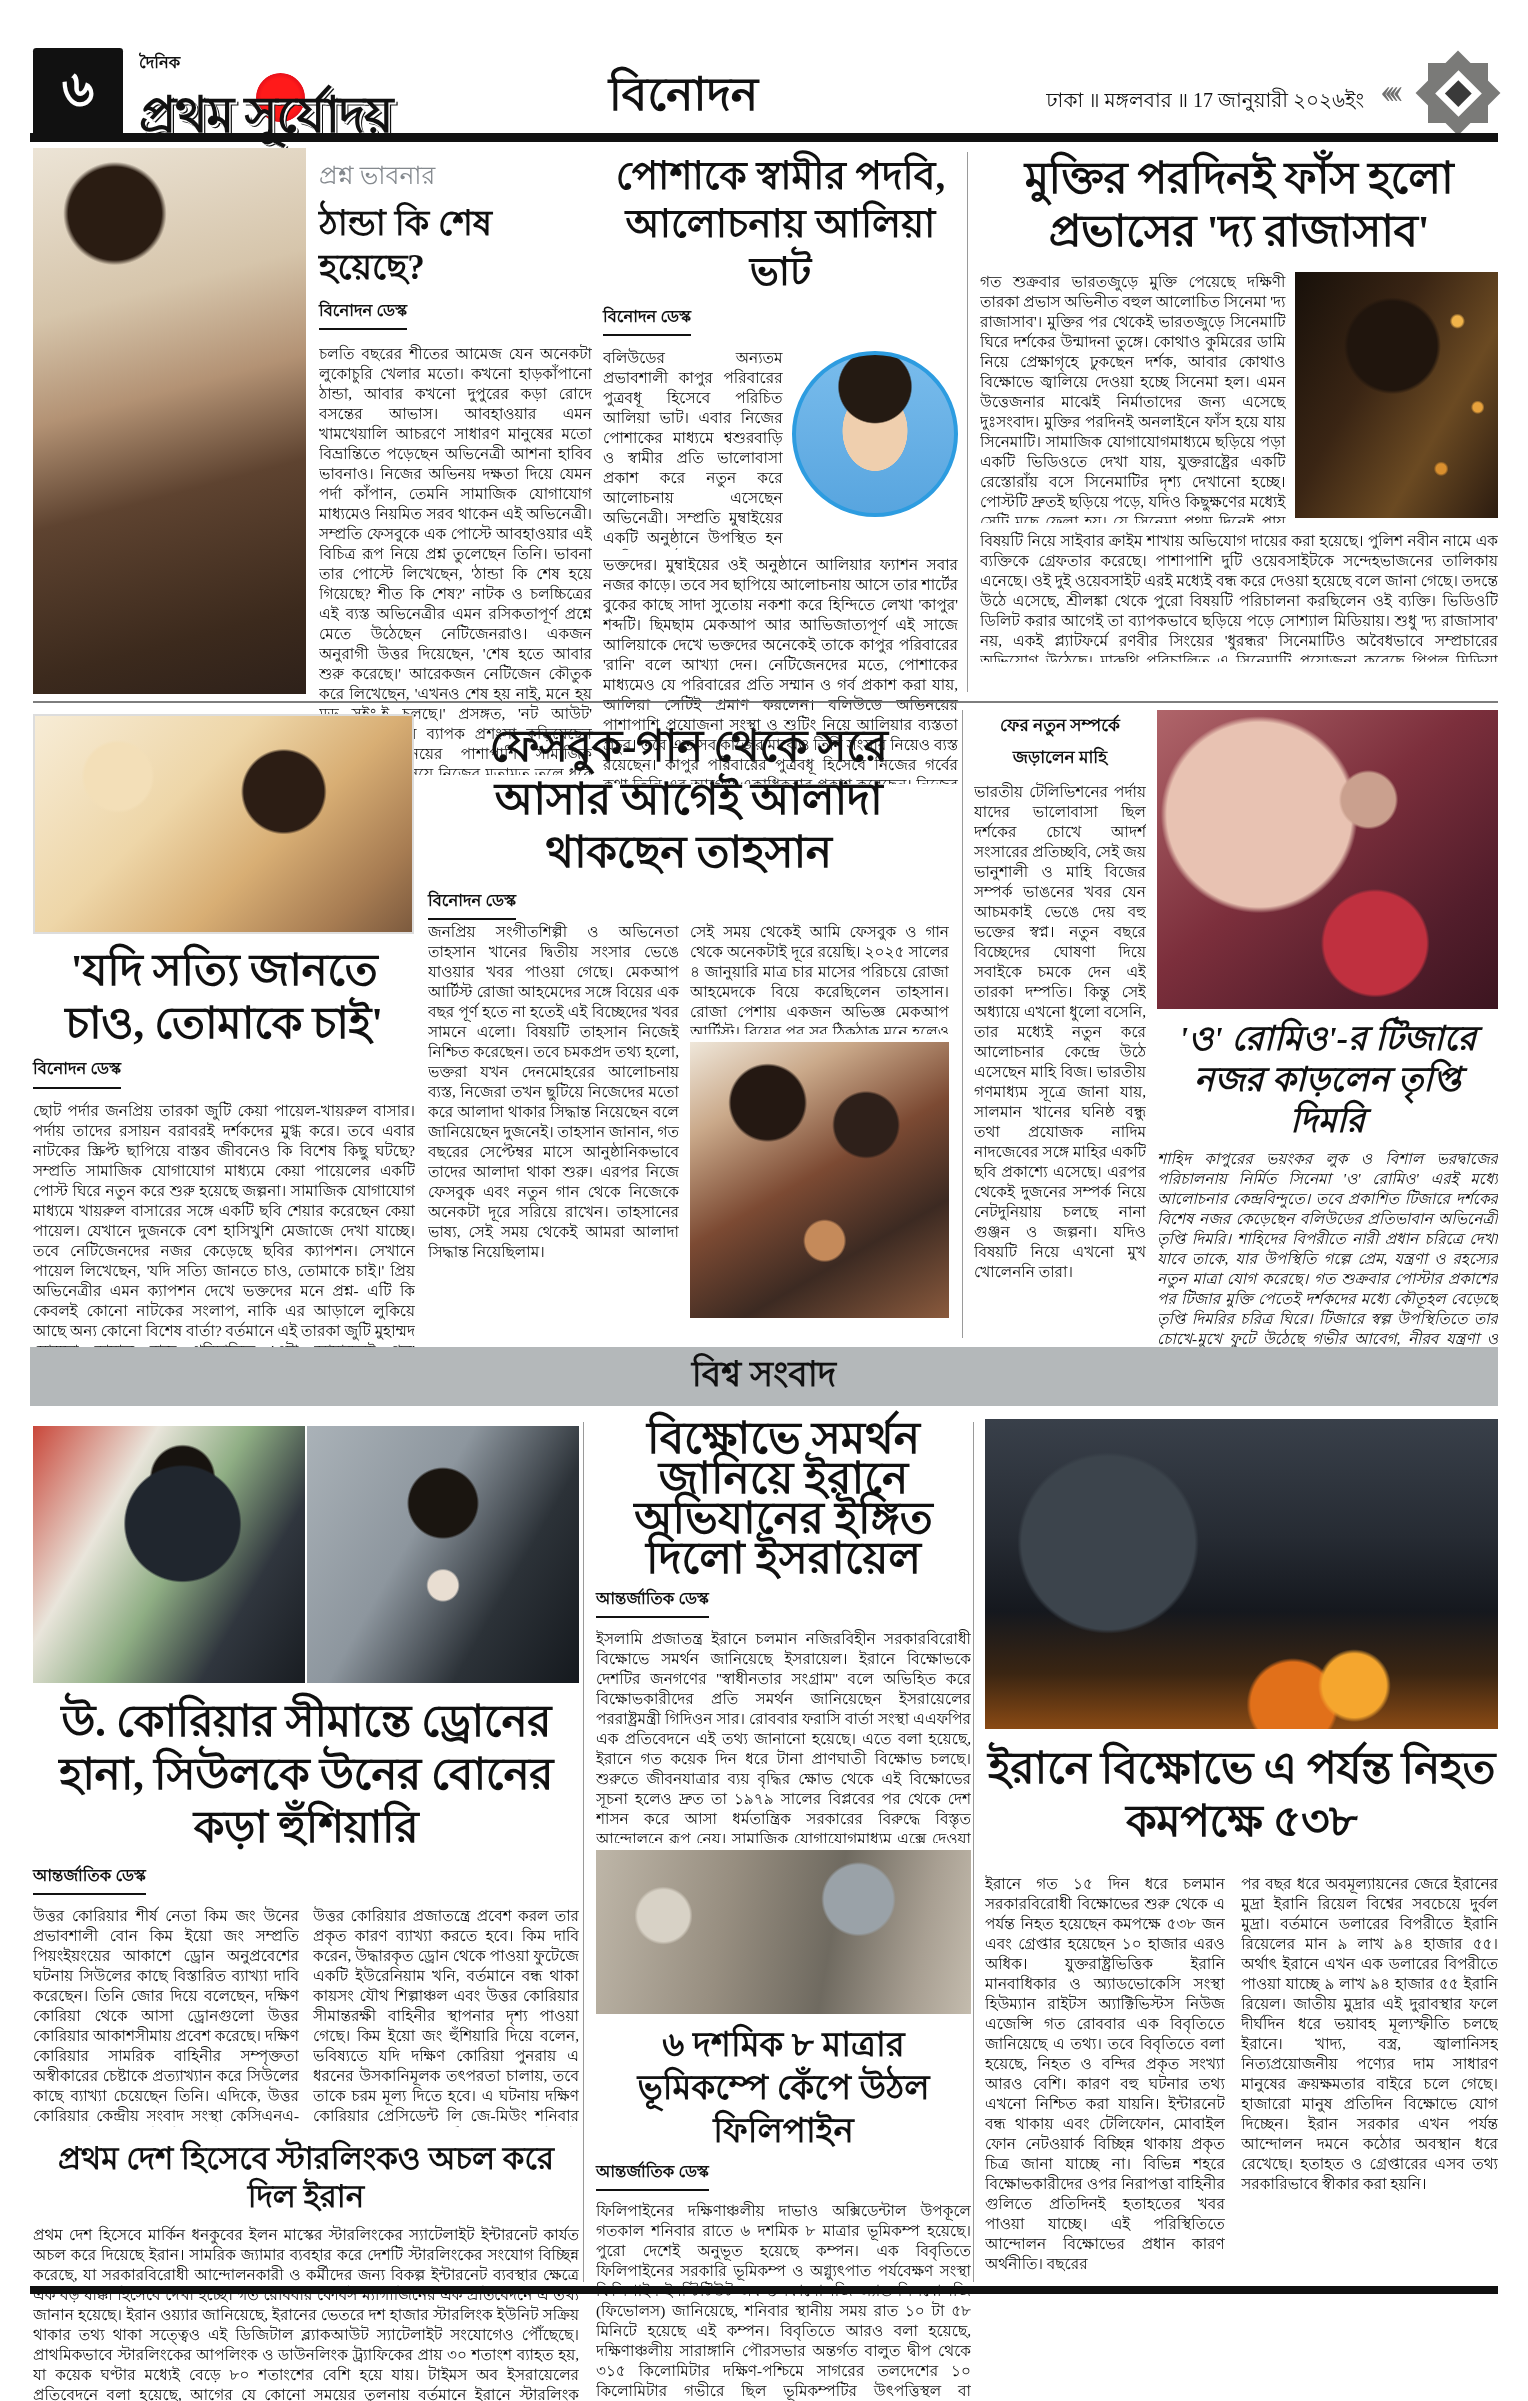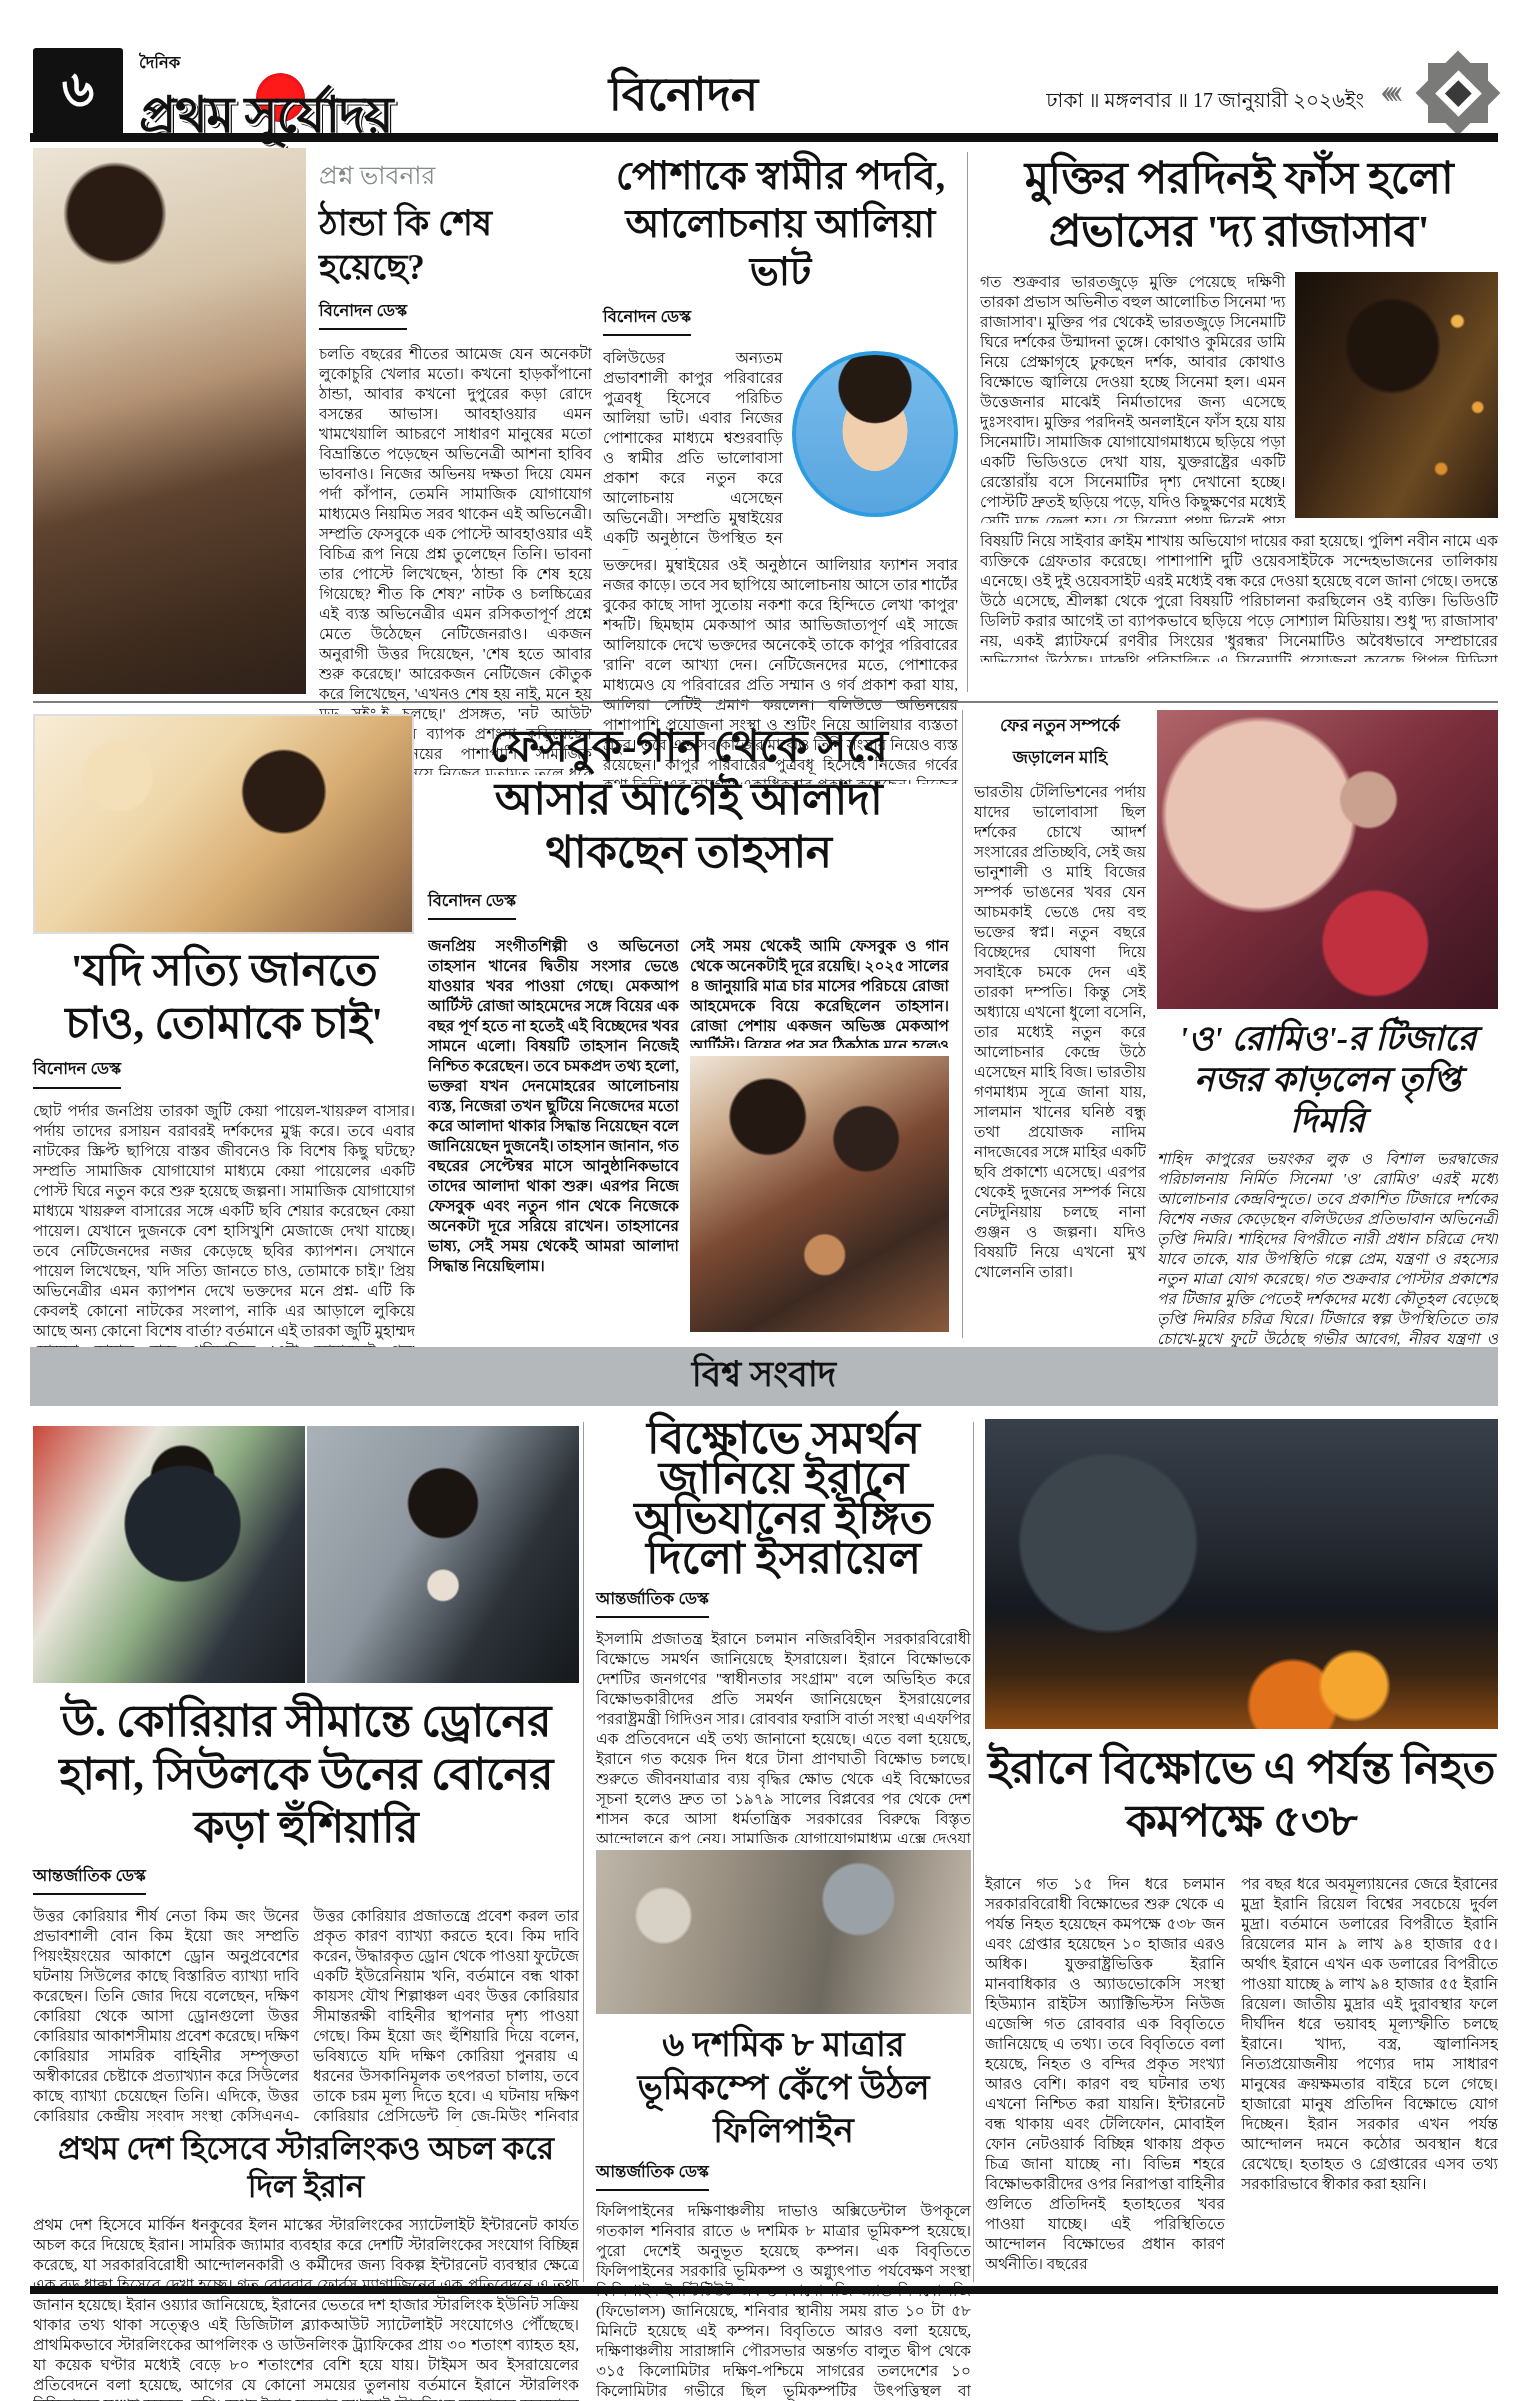--- a/index.html
+++ b/index.html
@@ -100,21 +100,21 @@
         radial-gradient(circle at 66% 35%,#2c1d14 0 14%,rgba(0,0,0,0) 15%),
         linear-gradient(135deg,#f7ecd6 0%,#eed6a8 38%,#d8ae74 62%,#a77c52 85%,#7c5a3e 100%);"></div>
     <div class="h-xl ctr" style="margin-top:9.8px;">'যদি সত্যি জানতে চাও, তোমাকে চাই'</div>
     <div class="byline" style="margin-top:6.5px;">বিনোদন ডেস্ক</div>
     <div class="body" style="margin-top:12px;height:257px;overflow:hidden;">ছোট পর্দার জনপ্রিয় তারকা জুটি কেয়া পায়েল-খায়রুল বাসার। পর্দায় তাদের রসায়ন বরাবরই দর্শকদের মুগ্ধ করে। তবে এবার নাটকের স্ক্রিপ্ট ছাপিয়ে বাস্তব জীবনেও কি বিশেষ কিছু ঘটছে? সম্প্রতি সামাজিক যোগাযোগ মাধ্যমে কেয়া পায়েলের একটি পোস্ট ঘিরে নতুন করে শুরু হয়েছে জল্পনা। সামাজিক যোগাযোগ মাধ্যমে খায়রুল বাসারের সঙ্গে একটি ছবি শেয়ার করেছেন কেয়া পায়েল। যেখানে দুজনকে বেশ হাসিখুশি মেজাজে দেখা যাচ্ছে। তবে নেটিজেনদের নজর কেড়েছে ছবির ক্যাপশন। সেখানে পায়েল লিখেছেন, 'যদি সত্যি জানতে চাও, তোমাকে চাই।' প্রিয় অভিনেত্রীর এমন ক্যাপশন দেখে ভক্তদের মনে প্রশ্ন- এটি কি কেবলই কোনো নাটকের সংলাপ, নাকি এর আড়ালে লুকিয়ে আছে অন্য কোনো বিশেষ বার্তা? বর্তমানে এই তারকা জুটি মুহাম্মদ মোস্তফা কামাল রাজ পরিচালিত 'এটা আমাদেরই গল্প' শিরোনামের একটি ধারাবাহিক নাটকে অভিনয় করছেন। প্রসঙ্গত, পারিবারিক আবেগ এবং সম্পর্কের টানাপোড়েন নিয়ে নির্মিত এই নাটকটি জনপ্রিয় পাকিস্তানি সিরিজ 'কাভি মে কাভি তুম'-এর ছায়া অবলম্বনে তৈরি করা হয়েছে। নাটকটির গল্প এবং এই দুই তারকার সহজ-সাবলীল রসায়ন দর্শকমহলে বেশ প্রশংসিত হচ্ছে।</div>
   </div>
 
   <div class="abs" style="left:428px;top:720px;width:521px;">
     <div class="h-xl ctr">ফেসবুক-গান থেকে সরে আসার আগেই আলাদা থাকছেন তাহসান</div>
     <div class="byline" style="margin-top:8.7px;">বিনোদন ডেস্ক</div>
-    <div style="display:flex;margin-top:16px;font-weight:bold;">
+    <div style="display:flex;margin-top:2px;">
       <div class="body" style="width:251px;height:398px;overflow:hidden;">জনপ্রিয় সংগীতশিল্পী ও অভিনেতা তাহসান খানের দ্বিতীয় সংসার ভেঙে যাওয়ার খবর পাওয়া গেছে। মেকআপ আর্টিস্ট রোজা আহমেদের সঙ্গে বিয়ের এক বছর পূর্ণ হতে না হতেই এই বিচ্ছেদের খবর সামনে এলো। বিষয়টি তাহসান নিজেই নিশ্চিত করেছেন। তবে চমকপ্রদ তথ্য হলো, ভক্তরা যখন দেনমোহরের আলোচনায় ব্যস্ত, নিজেরা তখন ছুটিয়ে নিজেদের মতো করে আলাদা থাকার সিদ্ধান্ত নিয়েছেন বলে জানিয়েছেন দুজনেই। তাহসান জানান, গত বছরের সেপ্টেম্বর মাসে আনুষ্ঠানিকভাবে তাদের আলাদা থাকা শুরু। এরপর নিজে ফেসবুক এবং নতুন গান থেকে নিজেকে অনেকটা দূরে সরিয়ে রাখেন। তাহসানের ভাষ্য, সেই সময় থেকেই আমরা আলাদা সিদ্ধান্ত নিয়েছিলাম।</div>
       <div style="width:259px;margin-left:11px;">
         <div class="body" style="height:112px;overflow:hidden;">সেই সময় থেকেই আমি ফেসবুক ও গান থেকে অনেকটাই দূরে রয়েছি। ২০২৫ সালের ৪ জানুয়ারি মাত্র চার মাসের পরিচয়ে রোজা আহমেদকে বিয়ে করেছিলেন তাহসান। রোজা পেশায় একজন অভিজ্ঞ মেকআপ আর্টিস্ট। বিয়ের পর সব ঠিকঠাক মনে হলেও কয়েক মাসের মাথায় তাদের মধ্যে দূরত্ব তৈরি হয়। তাহসান জানান, তারা আসলে গত</div>
         <div class="photo" style="width:259px;height:276px;margin-top:7.6px;background:
             radial-gradient(circle at 30% 22%,#241812 0 13%,rgba(0,0,0,0) 14%),
             radial-gradient(circle at 68% 30%,#2e201a 0 12%,rgba(0,0,0,0) 13%),
             radial-gradient(circle at 52% 72%,#c58a5a 0 8%,rgba(0,0,0,0) 9%),
             linear-gradient(150deg,#efe7da 0%,#caa98a 22%,#7c4a33 48%,#3c2a22 72%,#8a5a3d 100%);"></div>
       </div>
     </div>
@@ -157,21 +157,21 @@
           radial-gradient(circle at 50% 62%,#e9ded2 0 7%,rgba(0,0,0,0) 8%),
           linear-gradient(120deg,#aab2b8 0%,#8d969e 40%,#2c3238 70%,#15191e 100%);"></div>
     </div>
     <div class="h-xl ctr" style="margin-top:12px;">উ. কোরিয়ার সীমান্তে ড্রোনের হানা, সিউলকে উনের বোনের কড়া হুঁশিয়ারি</div>
     <div class="byline" style="margin-top:8.7px;">আন্তর্জাতিক ডেস্ক</div>
     <div style="display:flex;margin-top:11px;">
       <div class="body" style="width:266px;height:221px;overflow:hidden;">উত্তর কোরিয়ার শীর্ষ নেতা কিম জং উনের প্রভাবশালী বোন কিম ইয়ো জং সম্প্রতি পিয়ংইয়ংয়ের আকাশে ড্রোন অনুপ্রবেশের ঘটনায় সিউলের কাছে বিস্তারিত ব্যাখ্যা দাবি করেছেন। তিনি জোর দিয়ে বলেছেন, দক্ষিণ কোরিয়া থেকে আসা ড্রোনগুলো উত্তর কোরিয়ার আকাশসীমায় প্রবেশ করেছে। দক্ষিণ কোরিয়ার সামরিক বাহিনীর সম্পৃক্ততা অস্বীকারের চেষ্টাকে প্রত্যাখ্যান করে সিউলের কাছে ব্যাখ্যা চেয়েছেন তিনি। এদিকে, উত্তর কোরিয়ার কেন্দ্রীয় সংবাদ সংস্থা কেসিএনএ-তে প্রকাশিত এক বিবৃতিতে কিম ইয়ো জং বলেন, উত্তর কোরিয়ার সামরিক বাহিনী আত্মরক্ষার জন্য যেকোনো ব্যবস্থা নেওয়ার সিদ্ধান্ত নিয়েছে। তবে কেবল অস্বীকার করলেই চলবে না, দক্ষিণ সীমান্ত অতিক্রম করে কীভাবে একটি ড্রোন</div>
       <div class="body" style="width:266px;height:221px;overflow:hidden;margin-left:14px;">উত্তর কোরিয়ার প্রজাতন্ত্রে প্রবেশ করল তার প্রকৃত কারণ ব্যাখ্যা করতে হবে। কিম দাবি করেন, উদ্ধারকৃত ড্রোন থেকে পাওয়া ফুটেজে একটি ইউরেনিয়াম খনি, বর্তমানে বন্ধ থাকা কায়সং যৌথ শিল্পাঞ্চল এবং উত্তর কোরিয়ার সীমান্তরক্ষী বাহিনীর স্থাপনার দৃশ্য পাওয়া গেছে। কিম ইয়ো জং হুঁশিয়ারি দিয়ে বলেন, ভবিষ্যতে যদি দক্ষিণ কোরিয়া পুনরায় এ ধরনের উসকানিমূলক তৎপরতা চালায়, তবে তাকে চরম মূল্য দিতে হবে। এ ঘটনায় দক্ষিণ কোরিয়ার প্রেসিডেন্ট লি জে-মিউং শনিবার (১০ জানুয়ারি) একটি তদন্তের নির্দেশ দিয়েছেন বলে জানা গেছে।</div>
     </div>
     <div>
-      <div class="h-md ctr" style="margin-top:3px;">প্রথম দেশ হিসেবে স্টারলিংকও অচল করে দিল ইরান</div>
+      <div class="h-md ctr" style="margin-top:13px;">প্রথম দেশ হিসেবে স্টারলিংকও অচল করে দিল ইরান</div>
       <div class="body" style="margin-top:8.7px;height:306px;overflow:hidden;">প্রথম দেশ হিসেবে মার্কিন ধনকুবের ইলন মাস্কের স্টারলিংকের স্যাটেলাইট ইন্টারনেট কার্যত অচল করে দিয়েছে ইরান। সামরিক জ্যামার ব্যবহার করে দেশটি স্টারলিংকের সংযোগ বিচ্ছিন্ন করেছে, যা সরকারবিরোধী আন্দোলনকারী ও কর্মীদের জন্য বিকল্প ইন্টারনেট ব্যবস্থার ক্ষেত্রে এক বড় ধাক্কা হিসেবে দেখা হচ্ছে। গত রোববার ফোর্বস ম্যাগাজিনের এক প্রতিবেদনে এ তথ্য জানান হয়েছে। ইরান ওয়্যার জানিয়েছে, ইরানের ভেতরে দশ হাজার স্টারলিংক ইউনিট সক্রিয় থাকার তথ্য থাকা সত্ত্বেও এই ডিজিটাল ব্ল্যাকআউট স্যাটেলাইট সংযোগেও পৌঁছেছে। প্রাথমিকভাবে স্টারলিংকের আপলিংক ও ডাউনলিংক ট্র্যাফিকের প্রায় ৩০ শতাংশ ব্যাহত হয়, যা কয়েক ঘণ্টার মধ্যেই বেড়ে ৮০ শতাংশের বেশি হয়ে যায়। টাইমস অব ইসরায়েলের প্রতিবেদনে বলা হয়েছে, আগের যে কোনো সময়ের তুলনায় বর্তমানে ইরানে স্টারলিংক রিসিভারের সংখ্যা অনেক বেশি। অথচ ইরান সরকার কখনোই স্টারলিংক ব্যবহারের অনুমোদন দেয়নি, ফলে এটি দেশটিতে অবৈধ হিসেবে বিবেচিত। স্টারলিংক রিসিভারগুলো স্যাটেলাইটের সঙ্গে সংযোগের জন্য ডিশ ও টার্মিনালের ওপর নির্ভরশীল।</div>
     </div>
   </div>
 
   <div class="abs vrule" style="left:583px;top:1422px;height:860px;"></div>
 
   <div class="abs" style="left:596px;top:1419px;width:375px;">
     <div>
       <div class="h-md ctr" style="font-size:44px;line-height:40px;">বিক্ষোভে সমর্থন জানিয়ে ইরানে অভিযানের ইঙ্গিত দিলো ইসরায়েল</div>
       <div class="byline" style="margin-top:6.5px;">আন্তর্জাতিক ডেস্ক</div>

